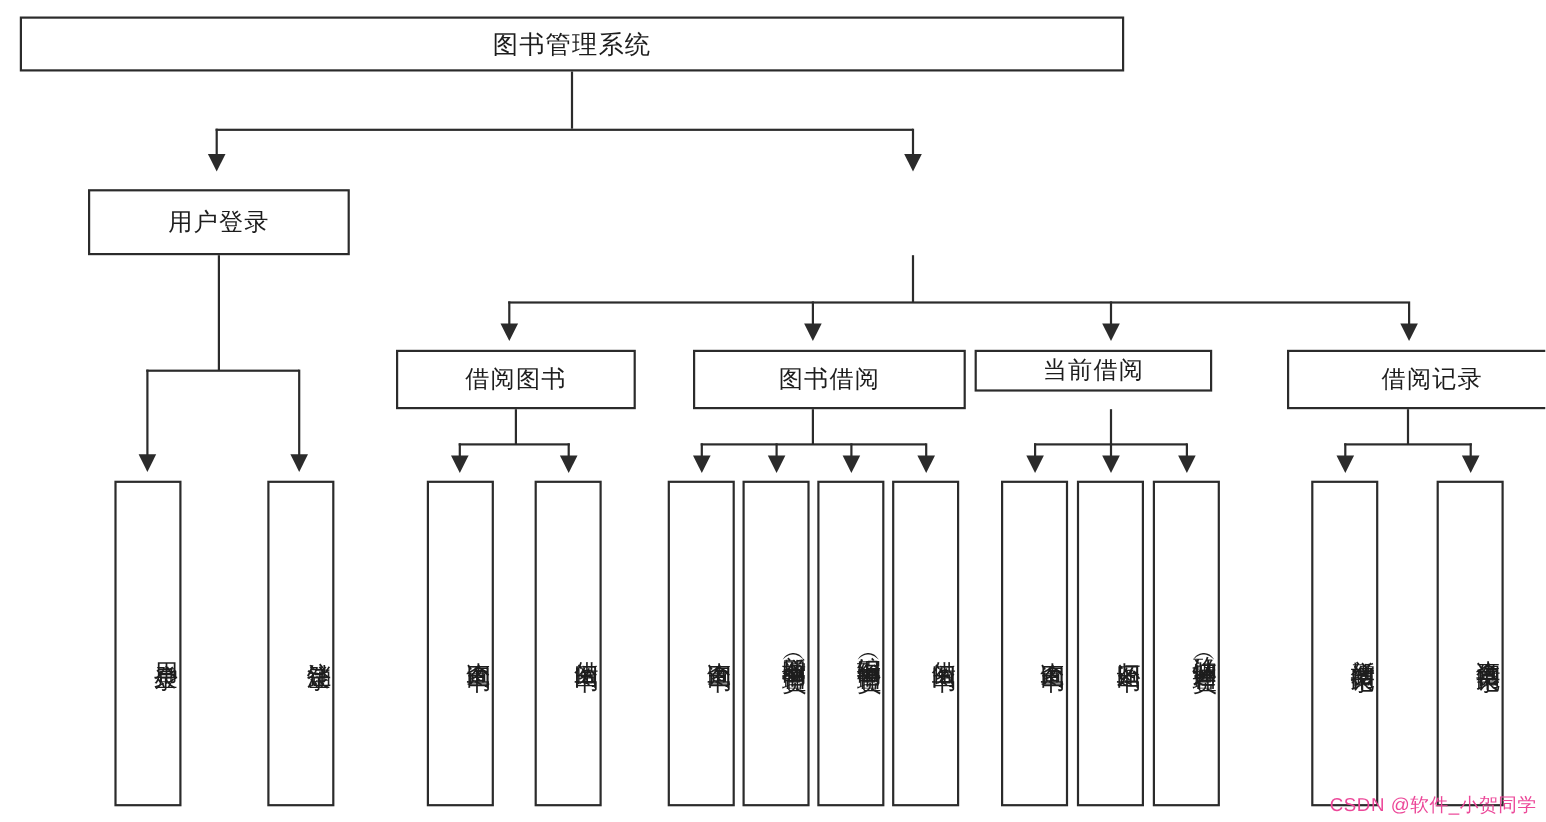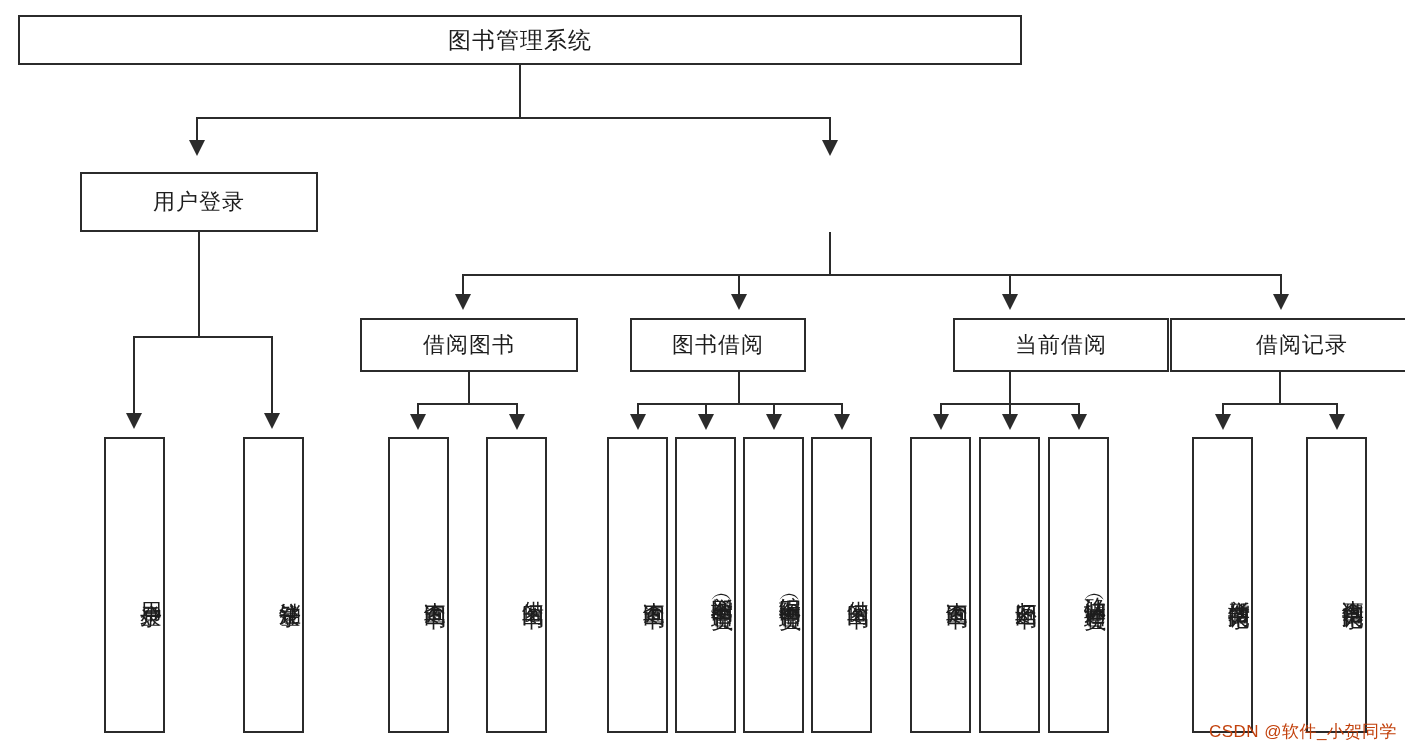--- a/index.html
+++ b/index.html
@@ -66,21 +66,21 @@
     border-left:8px solid transparent;
     border-right:8px solid transparent;
     border-top:16px solid #2b2b2b;
   }
   
   #watermark{
     position:absolute;
     right:8px;
     bottom:4px;
     font-size:17px;
-    color:#c2410c;
+    color:#ec4899;
     letter-spacing:0.5px;
     white-space:nowrap;
     pointer-events:none;
   }
 </style>
 </head>
 <body>
 
 <div id="canvas">
 
@@ -114,24 +114,24 @@
   <div class="vline" style="left:738px;top:274px;height:22px;"></div>
   <div class="arrow" style="left:731px;top:294px;"></div>
   <div class="vline" style="left:1009px;top:274px;height:22px;"></div>
   <div class="arrow" style="left:1002px;top:294px;"></div>
   <div class="vline" style="left:1280px;top:274px;height:22px;"></div>
   <div class="arrow" style="left:1273px;top:294px;"></div>
 
   <div class="node h" style="left:360px;top:318px;width:218px;height:54px;">
     <span>借阅图书</span>
   </div>
-  <div class="node h" style="left:630px;top:318px;width:176px;height:54px;">
+  <div class="node h" style="left:630px;top:318px;width:248px;height:54px;">
     <span>图书借阅</span>
   </div>
-  <div class="node h" style="left:953px;top:318px;width:216px;height:54px;justify-content:center;">
+  <div class="node h" style="left:886px;top:318px;width:216px;height:38px;justify-content:center;">
     <span>当前借阅</span>
   </div>
   <div class="node h" style="left:1170px;top:318px;width:264px;height:54px;">
     <span>借阅记录</span>
   </div>
 
   <div class="vline" style="left:468px;top:372px;height:32px;"></div>
   <div class="hline" style="left:417px;top:403px;width:101px;"></div>
   <div class="vline" style="left:417px;top:403px;height:13px;"></div>
   <div class="arrow" style="left:410px;top:414px;"></div>

